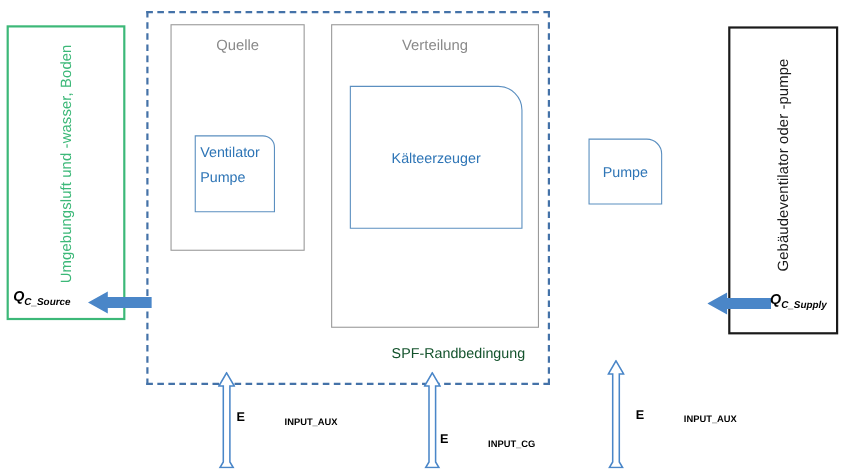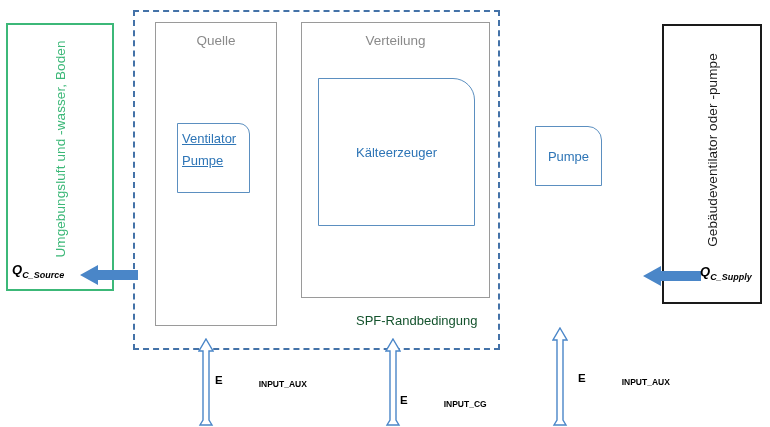--- a/index.html
+++ b/index.html
@@ -56,21 +56,21 @@
     font-size: 13px;
     color: #14532d;
     white-space: nowrap;
   }
 
   
   .stage {
     border: 1.5px solid #9a9a9a;
     background: #ffffff;
   }
-  .stage-quelle     { left: 155px; top: 22px; width: 122px; height: 304px; }
+  .stage-quelle     { left: 155px; top: 22px; width: 122px; height: 206px; }
   .stage-erzeugung  { left: 301px; top: 22px; width: 189px; height: 276px; }
   .stage-verteilung { left: 512px; top: 22px; width: 100px; height: 276px; }
 
   .stage-title {
     position: absolute;
     left: 0; right: 0; top: 10px;
     text-align: center;
     font-size: 13.5px;
     color: #8a8a8a;
     white-space: nowrap;
@@ -82,24 +82,23 @@
     background: #ffffff;
     color: #2E75B6;
     font-size: 13px;
     box-sizing: border-box;
   }
   .comp-ventilator {
     left: 177px; top: 123px; width: 73px; height: 70px;
     padding: 4px 3px 0 4px;
     line-height: 22px;
     border-top-right-radius: 11px;
-    text-decoration: underline;
   }
   .comp-kaelte {
-    left: 318px; top: 78px; width: 157px; height: 148px;
+    left: 318px; top: 78px; width: 157px; height: 130px;
     border-top-right-radius: 22px;
     display: flex; align-items: center; justify-content: center;
   }
   .comp-pumpe {
     left: 535px; top: 126px; width: 67px; height: 60px;
     border-top-right-radius: 14px;
     display: flex; align-items: center; justify-content: center;
   }
 
   

